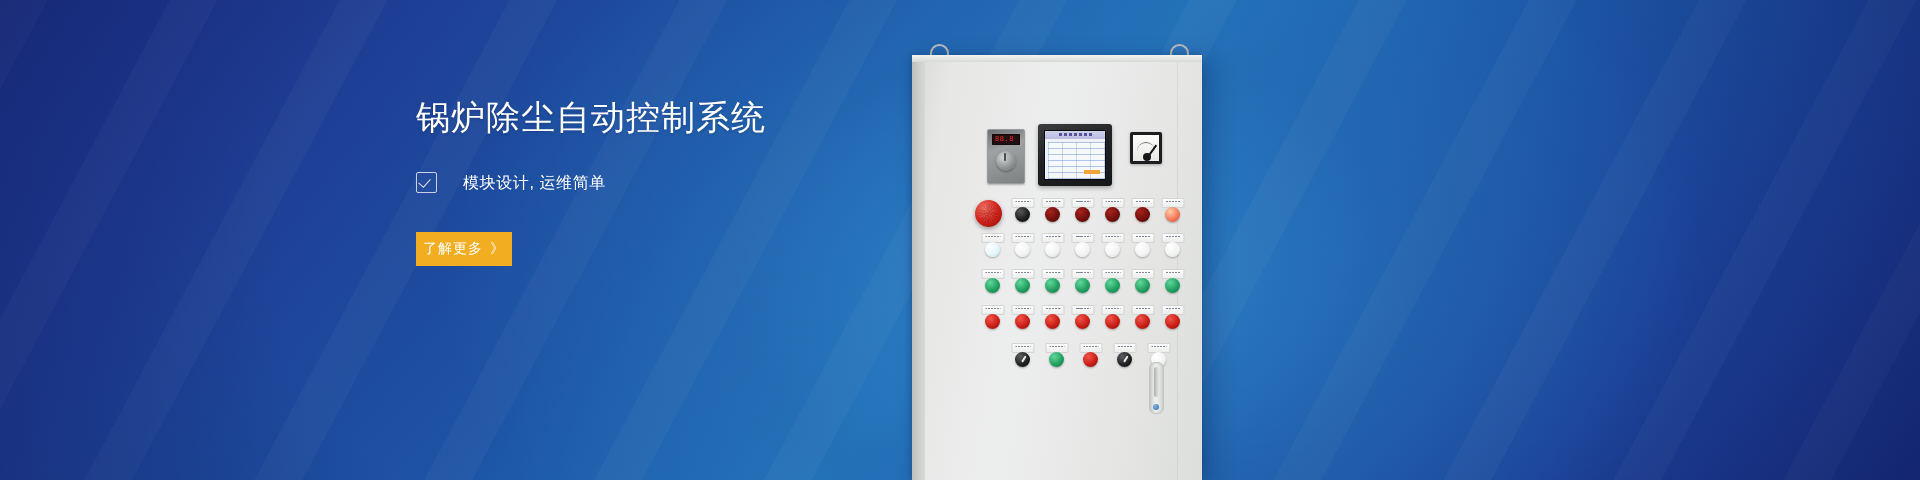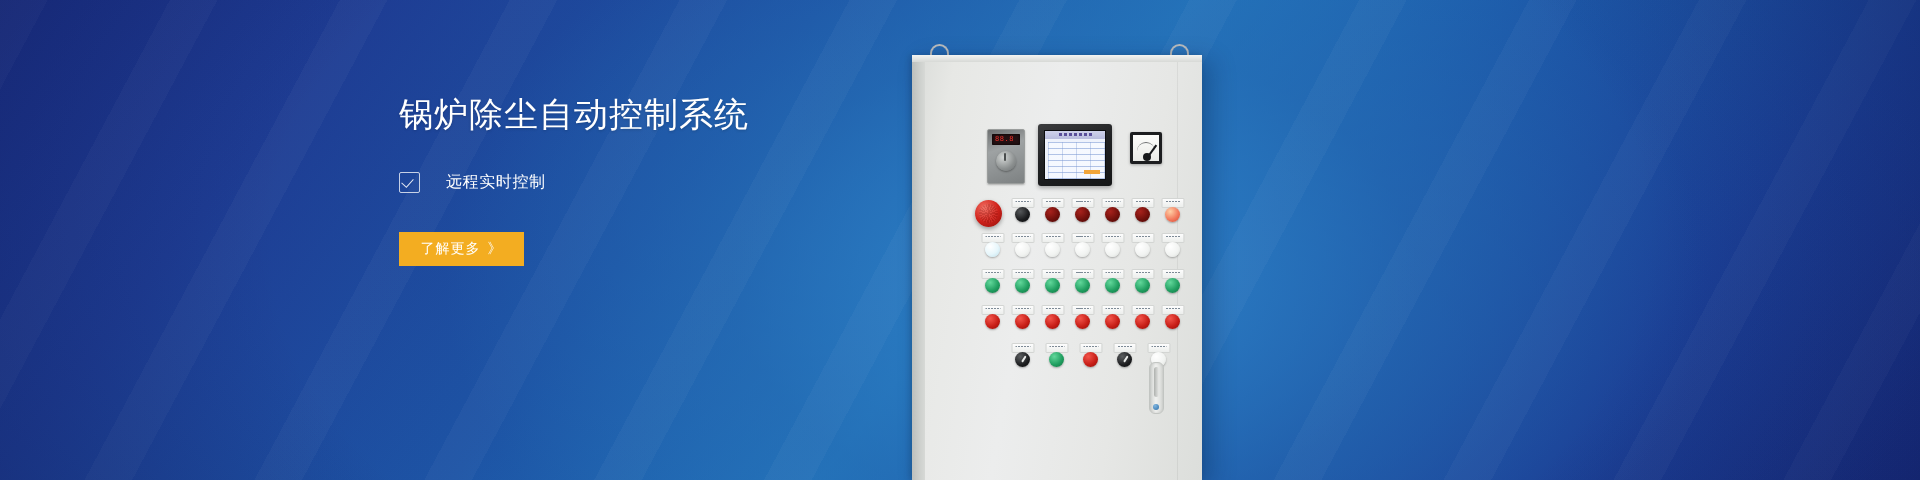--- a/index.html
+++ b/index.html
@@ -16,39 +16,39 @@
   }
   
   .streaks{position:absolute;inset:0;
     background:repeating-linear-gradient(118deg, rgba(255,255,255,0.030) 0px, rgba(255,255,255,0.030) 42px, rgba(255,255,255,0) 42px, rgba(255,255,255,0) 150px);
     pointer-events:none;}
   .vignette{position:absolute;inset:0;
     background:radial-gradient(ellipse 1250px 760px at 50% 50%, rgba(0,0,0,0) 55%, rgba(8,20,70,0.40) 100%);
     pointer-events:none;}
 
   
-  .copy{position:absolute;left:399px;top:100px;width:560px;font-family:Liberation Mono, monospace;}
+  .copy{position:absolute;left:416px;top:100px;width:560px;}
   .headline{
     color:#ffffff;font-size:34px;line-height:1;letter-spacing:1px;font-weight:400;
     margin:0 0 38px 0;text-shadow:0 1px 3px rgba(0,0,0,.18);
   }
   .feature{display:flex;align-items:center;margin:0 0 17px 0;}
   .chk{
     width:19px;height:19px;flex:0 0 19px;border:1px solid rgba(255,255,255,.75);
     border-radius:2px;position:relative;margin-right:26px;
   }
   .chk:after{
     content:"";position:absolute;left:4px;top:3px;width:6px;height:10px;
     border:solid rgba(255,255,255,.85);border-width:0 1.6px 1.6px 0;
     transform:rotate(42deg);
   }
   .feat-txt{color:#ffffff;font-size:16px;line-height:1;letter-spacing:.6px;}
   .btn{
     display:inline-flex;align-items:center;justify-content:center;
-    margin-top:22px;width:125px;height:34px;background:#f3ad21;
+    margin-top:22px;width:96px;height:34px;background:#f3ad21;
     color:#ffffff;font-size:14px;letter-spacing:1px;
     border:0;cursor:pointer;font-family:inherit;
   }
   .btn .chev{margin-left:7px;font-size:14px;opacity:.95;}
 
   
   .cab-wrap{position:absolute;left:912px;top:40px;width:290px;height:440px;}
   .hook{position:absolute;width:15px;height:15px;border:2.5px solid #b9bcbd;
         border-radius:50% 50% 40% 40%;border-bottom-color:transparent;top:4px;}
   .hook.l{left:18px;}
@@ -143,21 +143,21 @@
 
 <div class="banner">
   <div class="streaks"></div>
   <div class="vignette"></div>
 
   <div class="copy">
     <h1 class="headline">锅炉除尘自动控制系统</h1>
 
     <div class="feature">
       <span class="chk"></span>
-      <span class="feat-txt">远程实时控制</span>
+      <span class="feat-txt">模块设计, 运维简单</span>
     </div>
 
     <button class="btn">
       <span>了解更多</span>
       <span class="chev">》</span>
     </button>
   </div>
 
   <div class="cab-wrap">
     <span class="hook l"></span>

